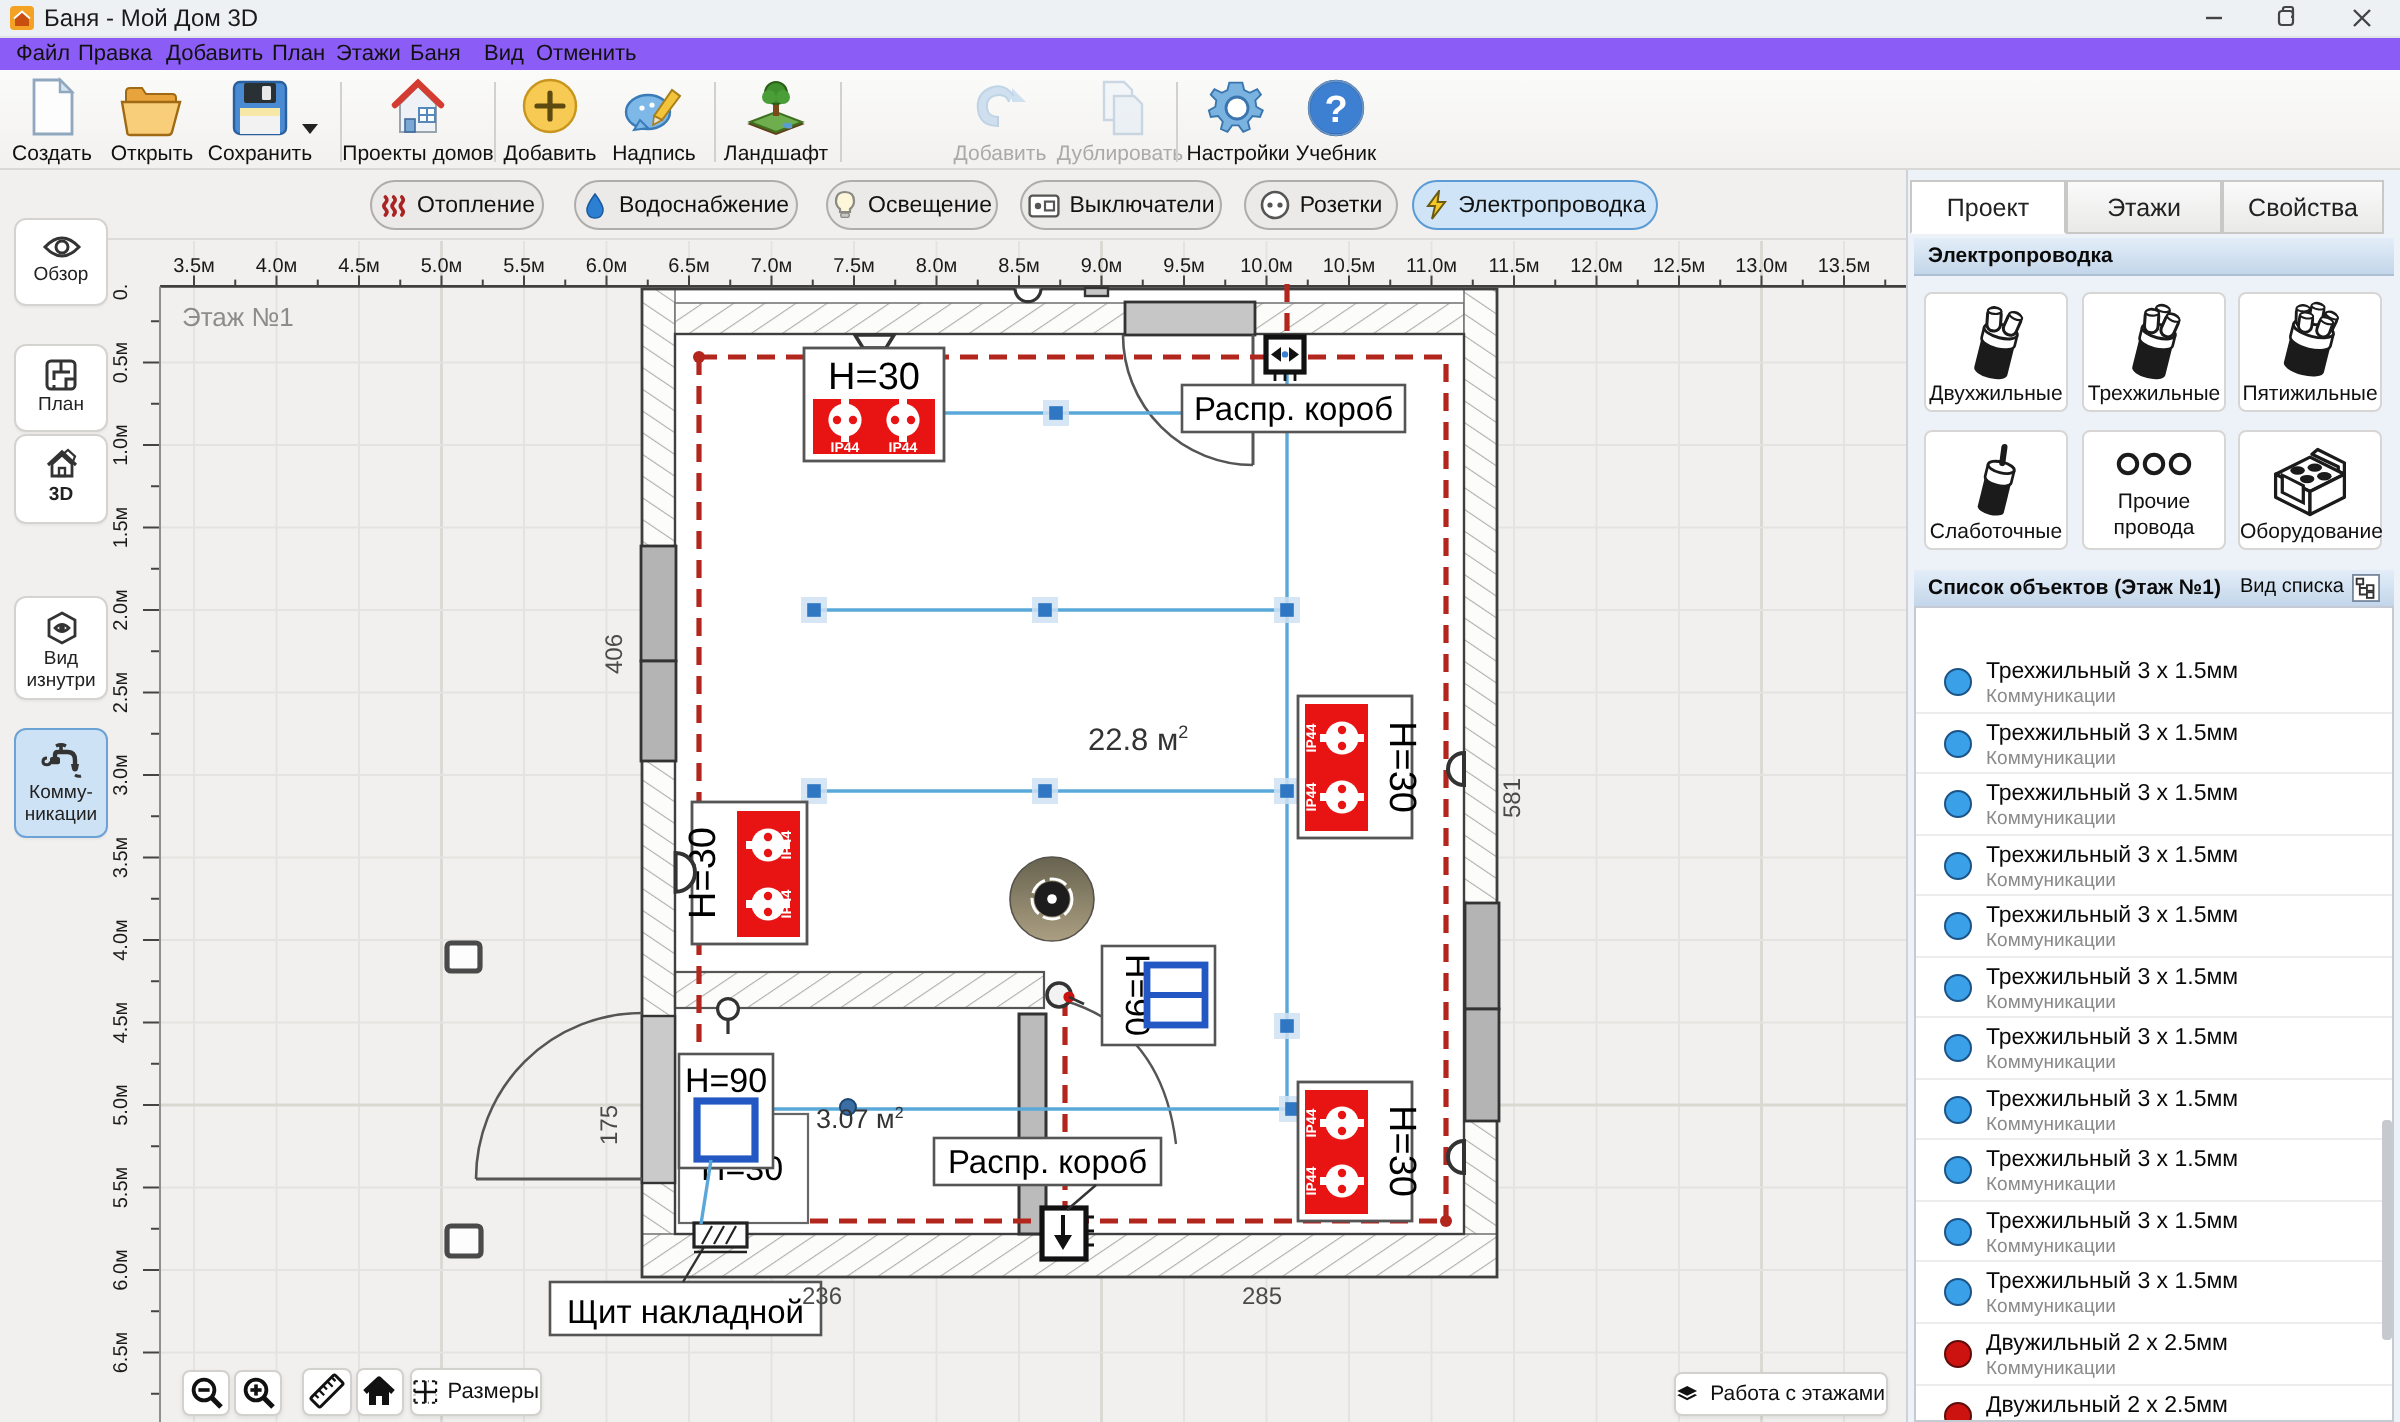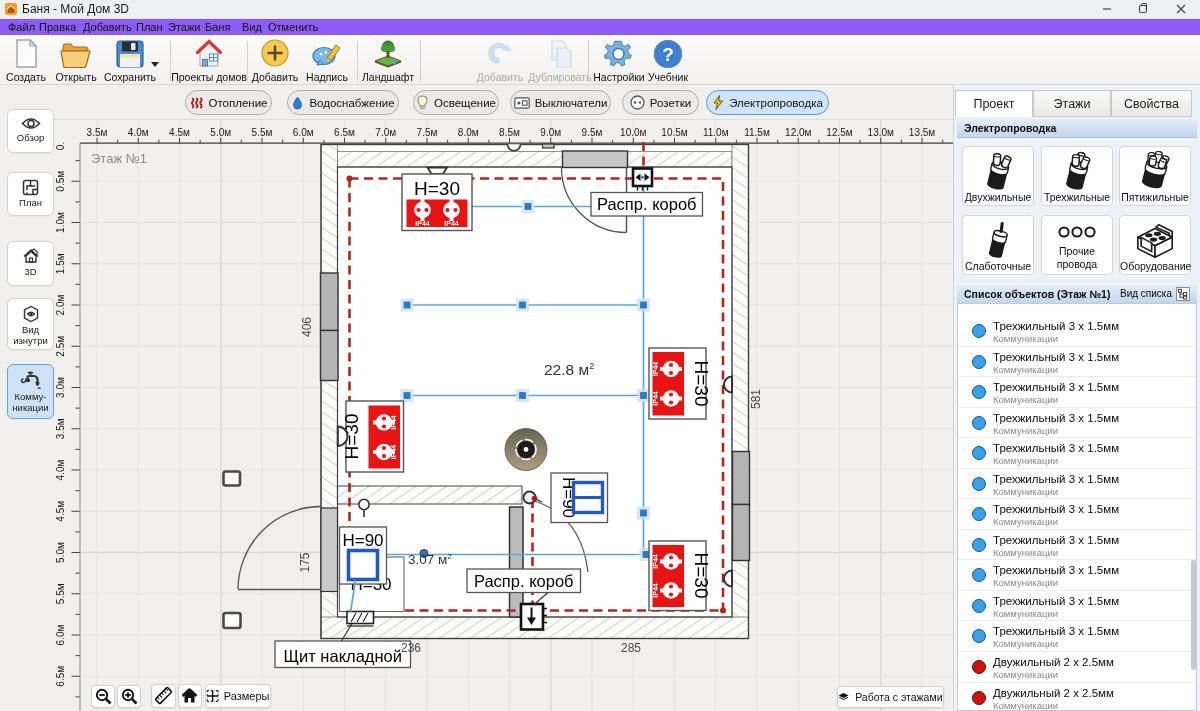--- a/index.html
+++ b/index.html
@@ -31,21 +31,21 @@
   .sbtn svg { display:block; margin:0 auto 1px auto; }
   .sbtn.sel { background:#cde2f5; border:1.5px solid #6ba3d6; }
   
   #rpanel { position:absolute; left:953px; top:85px; width:268px; height:626px; background:#edf2f8; border-left:1px solid #cfd2d6; }
   .rtab { position:absolute; top:5px; height:27px; font-size:12.5px; color:#222; text-align:center; line-height:27px; background:linear-gradient(#fafafa,#e9e9e8); border:1px solid #c9c8c6; border-bottom:1px solid #c9c8c6; }
   .rtab.act { background:#fff; border-bottom:1px solid #fff; z-index:2; }
   .rhead { position:absolute; left:3px; width:240px; height:19px; background:linear-gradient(#e3edf8,#c3d6ea); border-bottom:1px solid #aebfd4; display:flex; align-items:center; padding:0 7px; font-size:10.5px; font-weight:bold; color:#0a0a0a; white-space:nowrap; }
   .card { position:absolute; width:72px; height:60px; background:#fff; border:1px solid #d7d6d4; border-radius:4px; text-align:center; font-size:10.5px; color:#111; }
   .card svg { display:block; margin:3px auto 0 auto; }
   .card .clbl { position:absolute; bottom:2px; width:100%; text-align:center; white-space:nowrap; }
-  #objlist { position:absolute; left:3px; top:218px; width:240px; height:408px; background:#fff; border:1px solid #c5cbd3; padding-top:12px; overflow:hidden; }
+  #objlist { position:absolute; left:3px; top:218px; width:240px; height:408px; background:#fff; border:1px solid #c5cbd3; padding-top:22px; overflow:hidden; }
   .li { position:relative; height:30.55px; border-bottom:1px solid #ececec; }
   .li .dot { position:absolute; left:14px; top:8px; width:14px; height:14px; border-radius:50%; background:#3aa0e8; border:1.5px solid #1c5488; }
   .li .dot.red { background:#cc1310; border-color:#5c0c0b; }
   .li .t1 { position:absolute; left:35px; top:4px; font-size:11.5px; color:#0a0a0a; }
   .li .t2 { position:absolute; left:35px; top:17px; font-size:9.5px; color:#8a8a8a; }
   
   .obtn { position:absolute; background:#fff; border:1px solid #d2d1ce; border-radius:4px; box-shadow:0 1px 2px rgba(0,0,0,0.08); display:flex; align-items:center; justify-content:center; }
 </style>
 </head>
 <body>
@@ -625,21 +625,21 @@
           </svg>
         Обзор
       </div>
       <div class="sbtn" style="top:86.5px;height:44.5px;">
         <svg width="17" height="17" viewBox="0 0 17 17">
             <rect x="1.5" y="1.5" width="14" height="14" rx="2" fill="none" stroke="#333" stroke-width="1.5"></rect>
             <path d="M8.5 1.5 L8.5 7 L13 7 M8.5 7 L5 7 L5 11 M5 15.5 L5 13.5 M15.5 10.5 L11 10.5 L11 15.5" fill="none" stroke="#333" stroke-width="1.5"></path>
           </svg>
         План
       </div>
-      <div class="sbtn" style="top:156px;height:44.5px;">
+      <div class="sbtn" style="top:132px;height:44.5px;font-weight:bold;">
         <svg width="19" height="17" viewBox="0 0 19 17">
             <path d="M5 8 L10 3.5 L15 8 L15 14 L5 14 Z" fill="none" stroke="#333" stroke-width="1.4"></path>
             <path d="M3 8.5 L10 2 L17 8.5" fill="none" stroke="#333" stroke-width="1.6"></path>
             <path d="M10 3.5 L13 1 L16.5 4.2 L15 8" fill="none" stroke="#333" stroke-width="1.1"></path>
             <rect x="8.5" y="10" width="3" height="4" fill="none" stroke="#333" stroke-width="1.2"></rect>
           </svg>
         3D
       </div>
       <div class="sbtn" style="top:212.5px;height:52px;">
         <svg width="18" height="18" viewBox="0 0 18 18">

